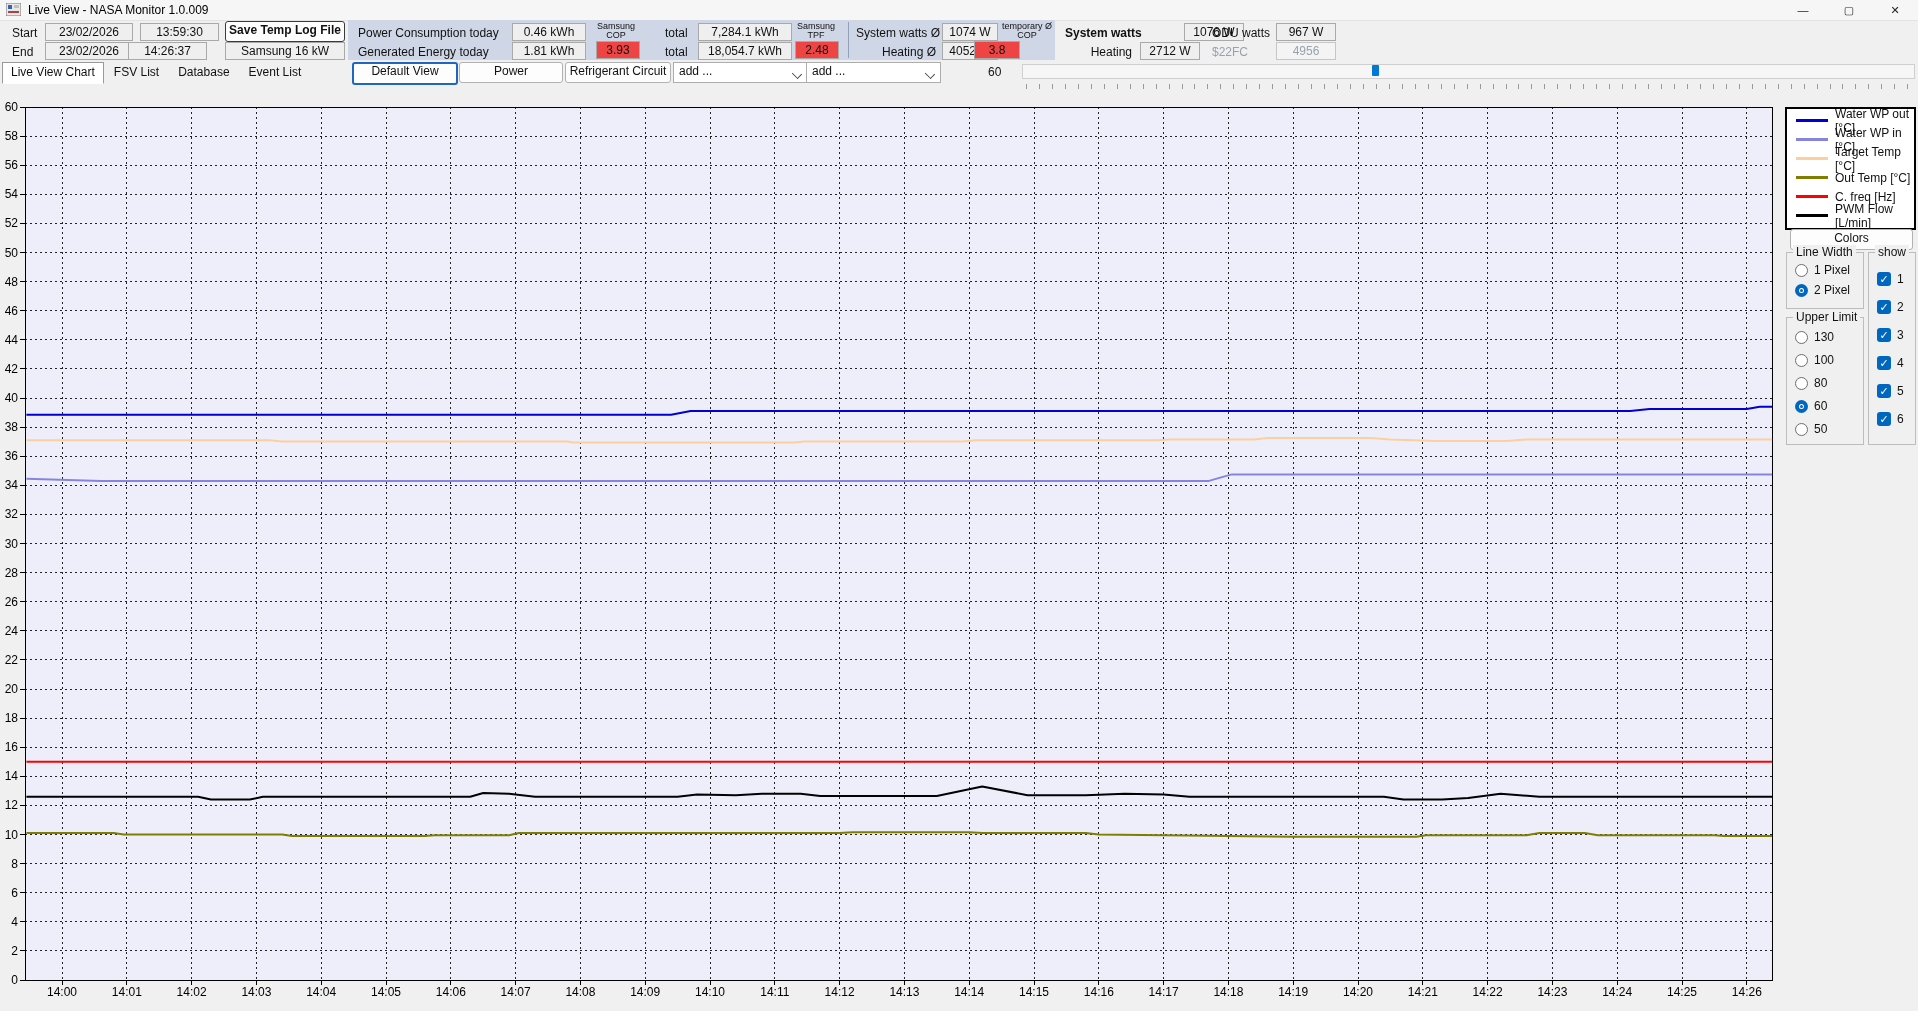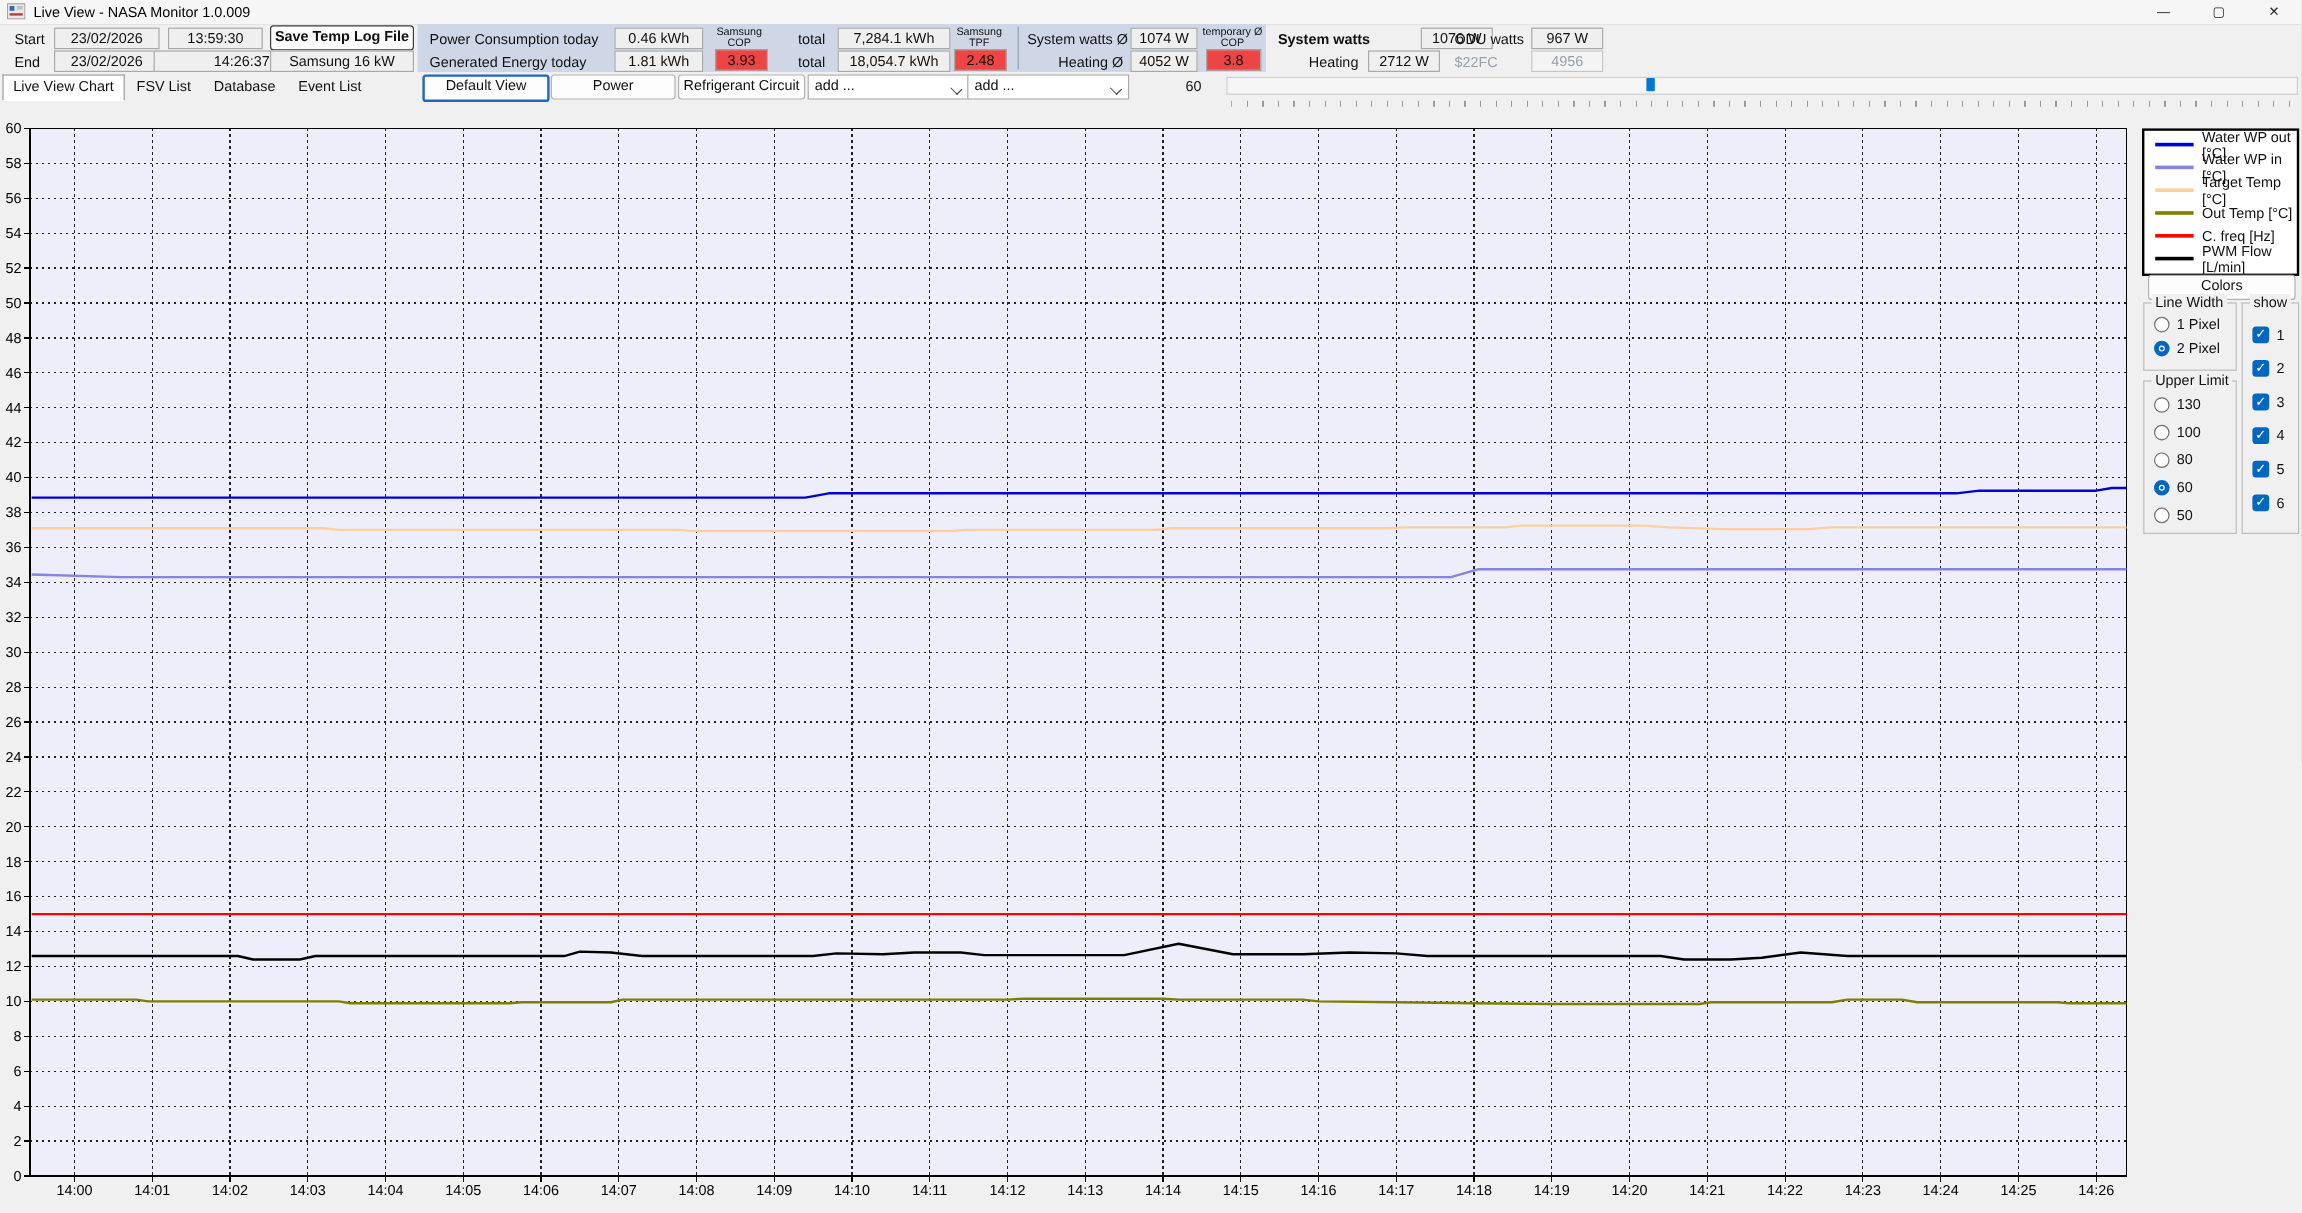--- a/index.html
+++ b/index.html
@@ -89,31 +89,31 @@
   <div class="lbl r" style="left:856px;top:26px;width:80px;">System watts Ø</div>
   <div class="fld" style="left:942px;top:23px;width:54px;">1074 W</div>
   <div class="smallhdr" style="left:1002px;top:22px;width:50px;">temporary Ø COP</div>
   <div class="lbl" style="left:1065px;top:26px;font-weight:bold;">System watts</div>
   <div class="fld" style="left:1184px;top:23px;width:58px;">1076 W</div>
   <div class="lbl" style="left:1212px;top:26px;">ODU watts</div>
   <div class="fld" style="left:1276px;top:23px;width:58px;">967 W</div>
 
   <div class="lbl" style="left:12px;top:45px;">End</div>
   <div class="fld" style="left:45px;top:42px;width:86px;">23/02/2026</div>
-  <div class="fld" style="left:128px;top:42px;width:77px;padding-left:34px;">14:26:37</div>
+  <div class="fld" style="left:128px;top:42px;width:77px;">14:26:37</div>
   <div class="fld" style="left:225px;top:42px;width:118px;">Samsung 16 kW</div>
   <div class="lbl" style="left:358px;top:45px;">Generated Energy today</div>
   <div class="fld" style="left:512px;top:42px;width:72px;">1.81 kWh</div>
   <div class="fld w" style="left:596px;top:41px;width:42px;">3.93</div>
   <div class="lbl" style="left:665px;top:45px;">total</div>
   <div class="fld" style="left:698px;top:42px;width:92px;">18,054.7 kWh</div>
   <div class="fld w" style="left:795px;top:41px;width:42px;">2.48</div>
   <div class="lbl r" style="left:856px;top:45px;width:80px;">Heating Ø</div>
   <div class="fld" style="left:942px;top:42px;width:54px;">4052 W</div>
-  <div class="fld w" style="left:1005px;top:41px;width:44px;">3.8</div>
+  <div class="fld w" style="left:974px;top:41px;width:44px;">3.8</div>
   <div class="lbl r" style="left:1065px;top:45px;width:67px;">Heating</div>
   <div class="fld" style="left:1140px;top:42px;width:58px;">2712 W</div>
   <div class="lbl" style="left:1212px;top:45px;color:#98a2ac;">$22FC</div>
   <div class="fld dis" style="left:1276px;top:42px;width:58px;">4956</div>
 
   <div id="tabs" style="position:absolute;left:2px;top:62px;height:20px;"><div class="tab sel">Live View Chart</div><div class="tab">FSV List</div><div class="tab">Database</div><div class="tab">Event List</div></div>
   <div id="viewbtns">
       <div class="btn accent" style="left: 352px; top: 62px; width: 102px;">Default View</div>
       <div class="btn thin" style="left: 459px; top: 62px; width: 102px;">Power</div>
       <div class="btn thin" style="left: 565px; top: 62px; width: 104px;">Refrigerant Circuit</div>

